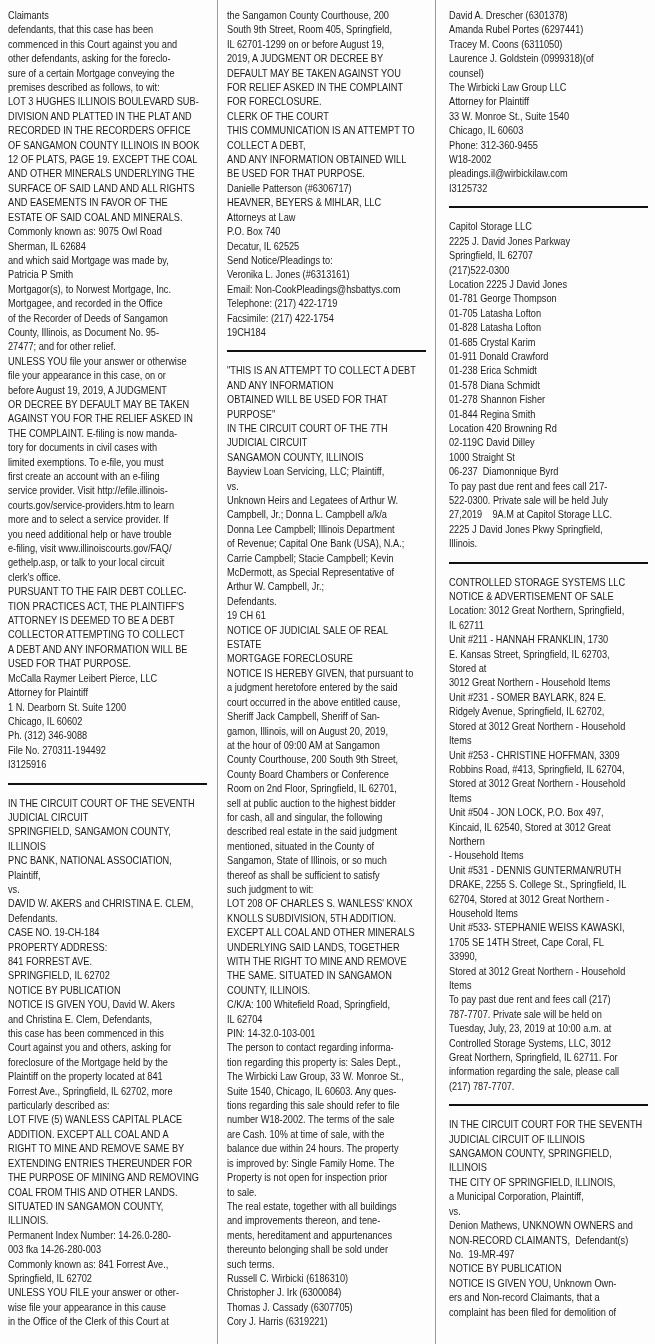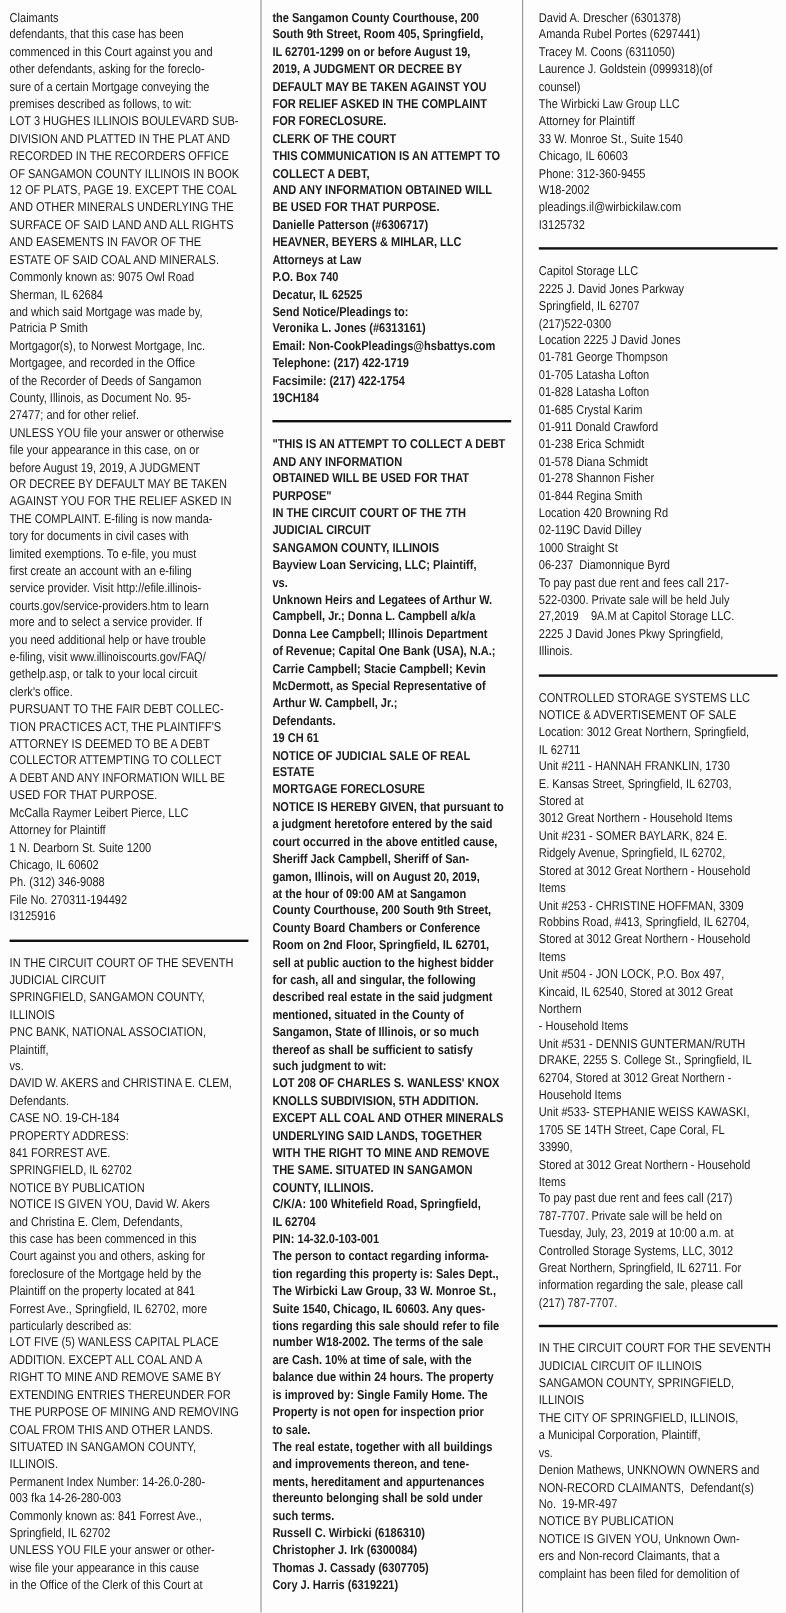--- a/index.html
+++ b/index.html
@@ -18,21 +18,21 @@
   }
   .col {
     position: absolute;
     top: 0;
     width: 218px;
     height: 944px;
     padding: 8px 0 5px 8px;
     box-sizing: border-box;
   }
   .col-1 { left: 0; }
-  .col-2 { left: 219px; font-weight: bold; }
+  .col-2 { left: 219px; }
   .col-3 { left: 441px; }
   .section {
     width: 252px;               
     transform: scaleX(0.86);
     transform-origin: 0 0;
     font-size: 10.7px;
     line-height: 14.4px;
     letter-spacing: 0;
     white-space: pre-wrap;
     word-break: keep-all;

